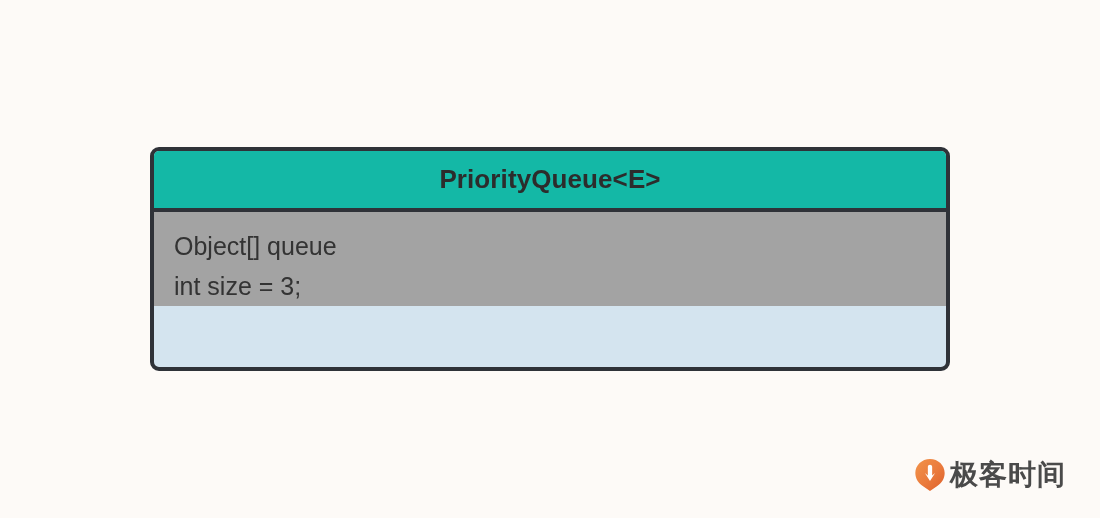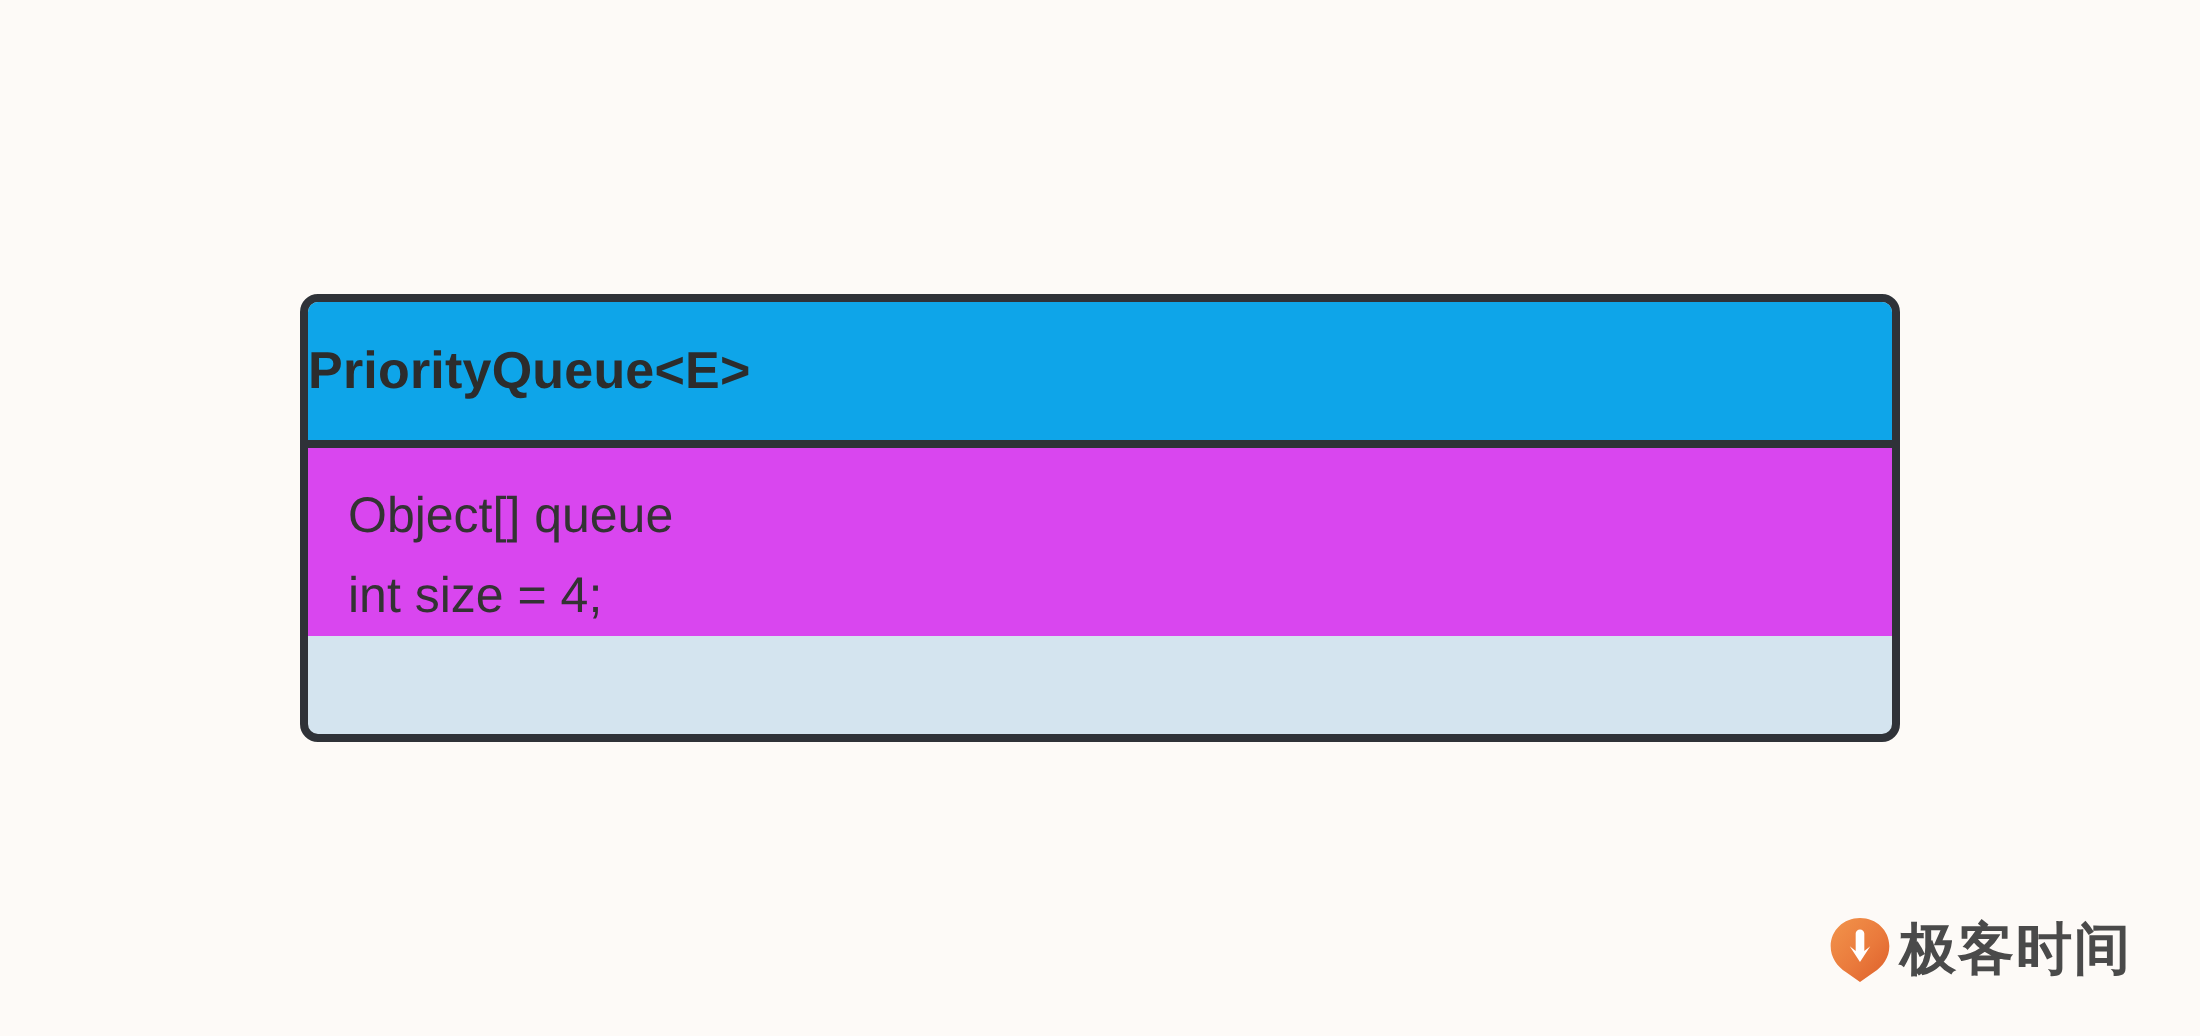--- a/index.html
+++ b/index.html
@@ -23,40 +23,40 @@
     width: 800px;
     height: 224px;
     box-sizing: border-box;
     background: #d4e4ef;
     border: 4px solid #2f3238;
     border-radius: 9px;
     overflow: hidden;
   }
 
   #class-header {
-    height: 73px;
+    height: 61px;
     box-sizing: border-box;
     display: flex;
     align-items: center;
-    justify-content: flex-start;
+    justify-content: center;
     border-bottom: 4px solid #2f3238;
-    background: #0ea5e9;
+    background: #14b8a6;
   }
 
   #class-name {
     font-size: 26px;
     font-weight: bold;
     color: #2c2c2c;
     letter-spacing: 0.1px;
     white-space: nowrap;
   }
 
   #class-attributes {
     padding: 14px 0 0 20px;
-    background: #d946ef;
+    background: #a3a3a3;
   }
 
   .attribute-row {
     font-size: 25px;
     color: #333333;
     line-height: 40px;
     white-space: nowrap;
   }
 
   
@@ -88,21 +88,21 @@
 <body>
 
 <div id="uml-class-box">
 
   <div id="class-header">
     <span id="class-name">PriorityQueue&lt;E&gt;</span>
   </div>
 
   <div id="class-attributes">
     <div class="attribute-row">Object[] queue</div>
-    <div class="attribute-row">int size = 4;</div>
+    <div class="attribute-row">int size = 3;</div>
   </div>
 
 </div>
 
 <div id="watermark">
   <span>
     <svg id="watermark-logo-icon" viewBox="0 0 40 40" xmlns="http://www.w3.org/2000/svg">
       <defs>
         <linearGradient id="gt-grad" x1="0" y1="0" x2="1" y2="1">
           <stop offset="0%" stop-color="#f2944b"></stop>

